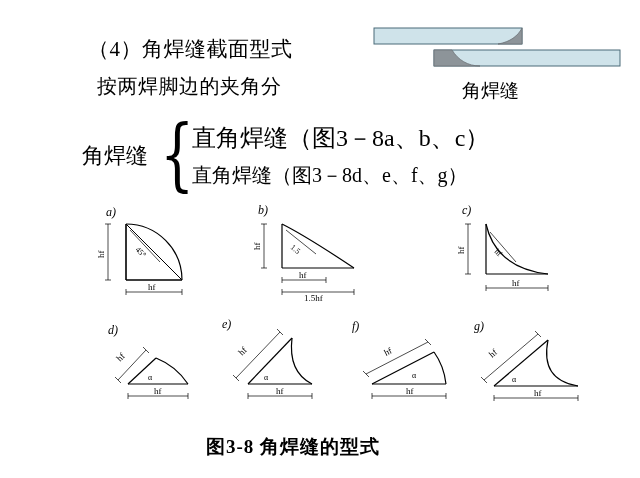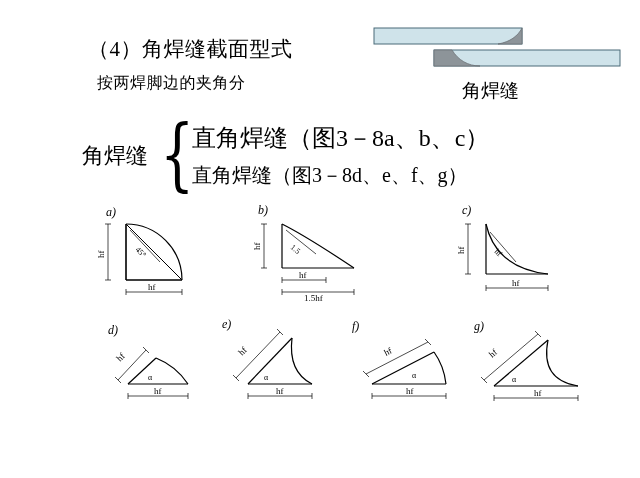--- a/index.html
+++ b/index.html
@@ -27,21 +27,21 @@
     left: 88px;
     top: 25px;
     font-size: 21px;
     letter-spacing: 0.5px;
     white-space: nowrap;
   }
   .subtitle-line {
     position: absolute;
     left: 97px;
     top: 63px;
-    font-size: 16px;
+    font-size: 20px;
     letter-spacing: 0.5px;
     white-space: nowrap;
   }
   .weld-label-top {
     position: absolute;
     left: 462px;
     top: 68px;
     font-size: 19px;
     white-space: nowrap;
   }
@@ -293,14 +293,15 @@
       <line x1="75" y1="13" x2="81" y2="19" stroke="#000" stroke-width="0.7"></line>
       <text class="dim-text" x="32" y="40" transform="rotate(-40 32 40)">hf</text>
 
       <line x1="34" y1="80" x2="118" y2="80" stroke="#000" stroke-width="0.7"></line>
       <line x1="34" y1="77" x2="34" y2="83" stroke="#000" stroke-width="0.7"></line>
       <line x1="118" y1="77" x2="118" y2="83" stroke="#000" stroke-width="0.7"></line>
       <text class="dim-text" x="74" y="78">hf</text>
     </svg>
   </div>
 
+  <div class="caption">图3-8  角焊缝的型式</div>
 
 </div>
 
 </body></html>

